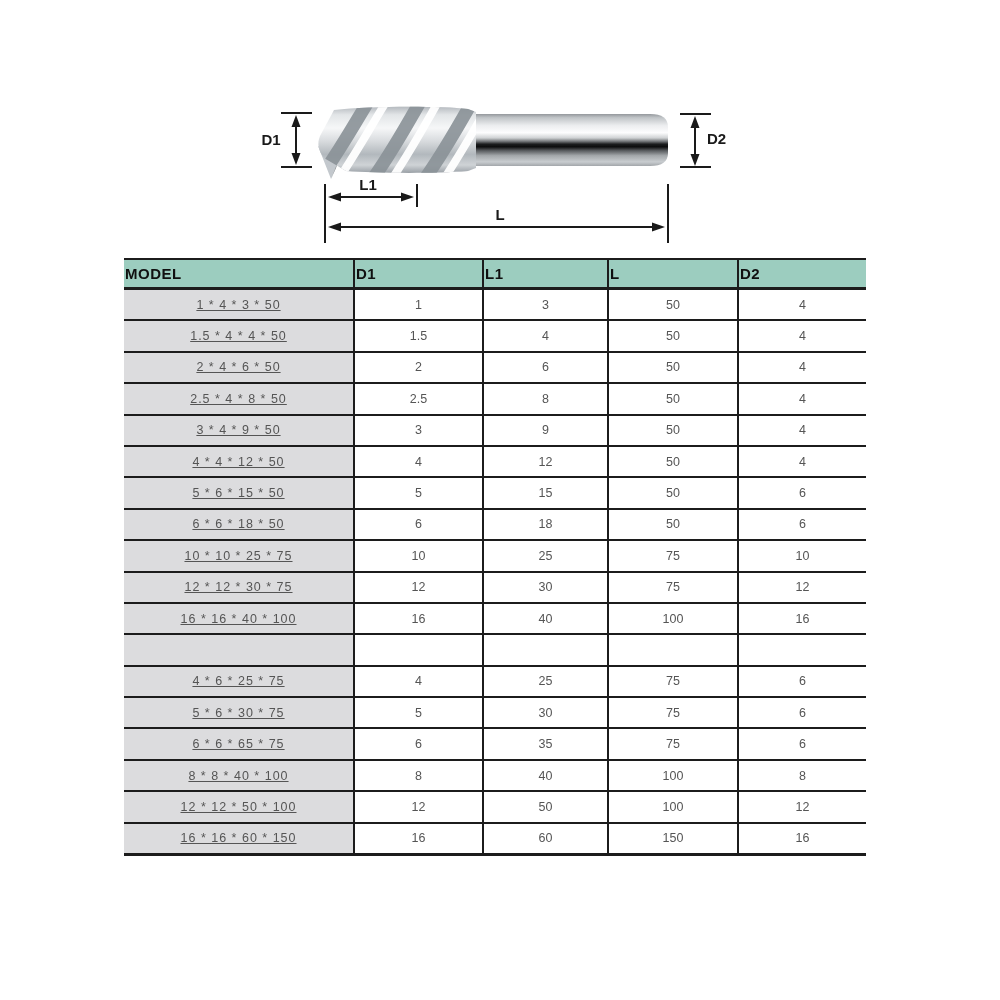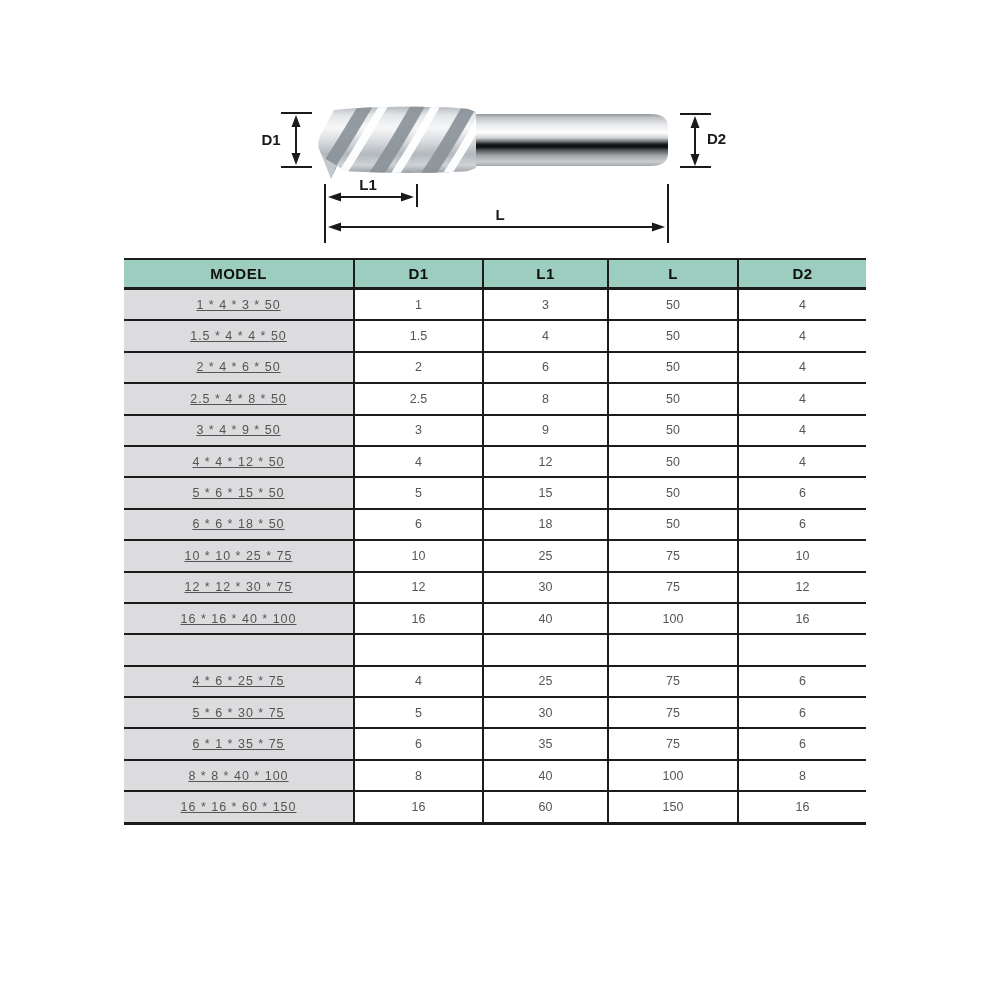--- a/index.html
+++ b/index.html
@@ -16,21 +16,21 @@
   .spec-table{
     position:absolute;left:124px;top:258px;width:742px;
     border-collapse:collapse;table-layout:fixed;
   }
   .spec-table th{
     background:var(--header-bg);
     border-top:2px solid var(--border);
     border-bottom:3px solid var(--border);
     height:25px;
     font-size:15px;font-weight:700;color:#101010;letter-spacing:.5px;
-    text-align:center;vertical-align:middle;
+    text-align:left;vertical-align:middle;
   }
   .spec-table th:not(:first-child){border-left:2px solid var(--border);}
   .spec-table td{
     height:27.4px;
     border-bottom:2.5px solid var(--border);
     font-size:12.5px;color:#555555;
     text-align:center;vertical-align:middle;
     white-space:nowrap;overflow:hidden;
   }
   .spec-table td:not(:first-child){border-left:2px solid var(--border);}
@@ -236,34 +236,41 @@
         <td>6</td>
       </tr>
       <tr>
         <td class="model-col">5 * 6 * 30 * 75</td>
         <td>5</td>
         <td>30</td>
         <td>75</td>
         <td>6</td>
       </tr>
       <tr>
-        <td class="model-col">6 * 1 * 35 * 75</td>
+        <td class="model-col">6 * 6 * 65 * 75</td>
         <td>6</td>
         <td>35</td>
         <td>75</td>
         <td>6</td>
       </tr>
       <tr>
         <td class="model-col">8 * 8 * 40 * 100</td>
         <td>8</td>
         <td>40</td>
         <td>100</td>
         <td>8</td>
       </tr>
       <tr>
+        <td class="model-col">12 * 12 * 50 * 100</td>
+        <td>12</td>
+        <td>50</td>
+        <td>100</td>
+        <td>12</td>
+      </tr>
+      <tr>
         <td class="model-col">16 * 16 * 60 * 150</td>
         <td>16</td>
         <td>60</td>
         <td>150</td>
         <td>16</td>
       </tr>
     </tbody>
 </table>
 
 </body></html>

